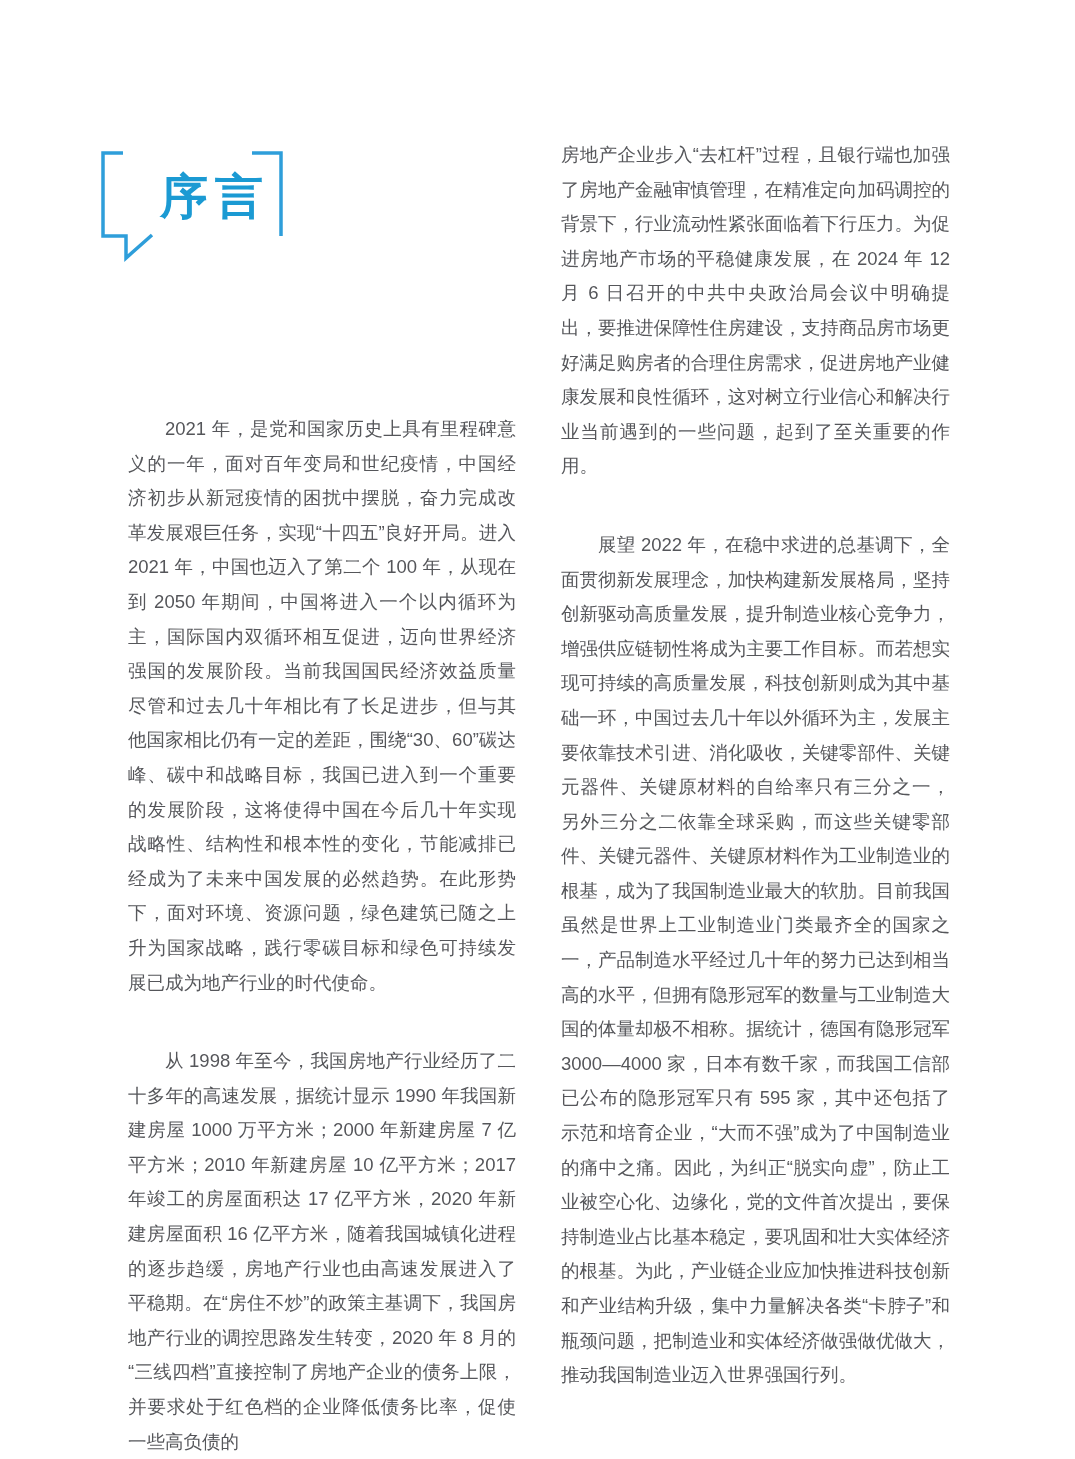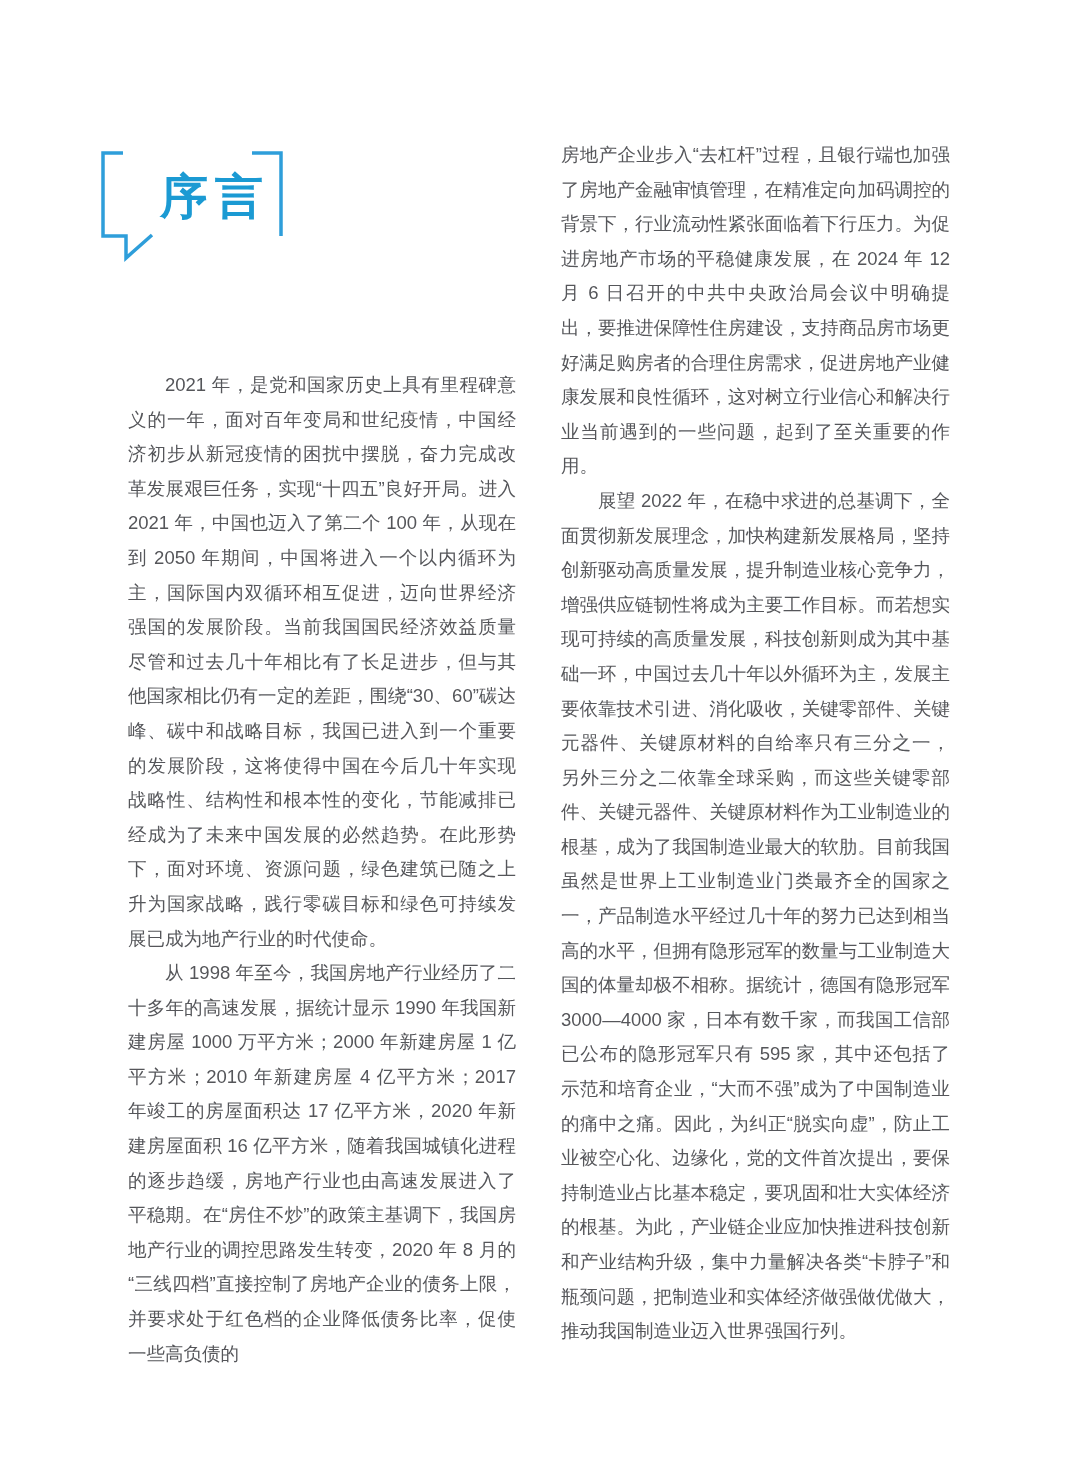--- a/index.html
+++ b/index.html
@@ -47,20 +47,21 @@
     color: #55565a;
     text-align: justify;
     text-align-last: left;
   }
   .col p {
     margin: 0;
     padding: 0;
   }
   .col p.indent {
     text-indent: 2em;
+    margin-top: 44px;
   }
   .col-left {
     left: 128px;
     top: 368px;
     width: 388px;
   }
   .col-right {
     left: 561px;
     top: 138px;
     width: 389px;
@@ -74,21 +75,21 @@
   <div class="title-block">
     <svg class="bracket-svg" width="195" height="120" viewBox="0 0 195 120" aria-hidden="true">
       <polyline points="25,4 5,4 5,87 28,87 28,109 54,86" fill="none" stroke="#2e9eda" stroke-width="3.5" stroke-linejoin="miter" stroke-linecap="butt"></polyline>
       <polyline points="154,4 183,4 183,87" fill="none" stroke="#2e9eda" stroke-width="3.5" stroke-linejoin="miter" stroke-linecap="butt"></polyline>
     </svg>
     <h1 class="page-title">序言</h1>
   </div>
 
   <section class="col col-left">
     <p class="indent">2021 年，是党和国家历史上具有里程碑意义的一年，面对百年变局和世纪疫情，中国经济初步从新冠疫情的困扰中摆脱，奋力完成改革发展艰巨任务，实现“十四五”良好开局。进入 2021 年，中国也迈入了第二个 100 年，从现在到 2050 年期间，中国将进入一个以内循环为主，国际国内双循环相互促进，迈向世界经济强国的发展阶段。当前我国国民经济效益质量尽管和过去几十年相比有了长足进步，但与其他国家相比仍有一定的差距，围绕“30、60”碳达峰、碳中和战略目标，我国已进入到一个重要的发展阶段，这将使得中国在今后几十年实现战略性、结构性和根本性的变化，节能减排已经成为了未来中国发展的必然趋势。在此形势下，面对环境、资源问题，绿色建筑已随之上升为国家战略，践行零碳目标和绿色可持续发展已成为地产行业的时代使命。</p>
-    <p class="indent">从 1998 年至今，我国房地产行业经历了二十多年的高速发展，据统计显示 1990 年我国新建房屋 1000 万平方米；2000 年新建房屋 1 亿平方米；2010 年新建房屋 4 亿平方米；2017 年竣工的房屋面积达 17 亿平方米，2020 年新建房屋面积 16 亿平方米，随着我国城镇化进程的逐步趋缓，房地产行业也由高速发展进入了平稳期。在“房住不炒”的政策主基调下，我国房地产行业的调控思路发生转变，2020 年 8 月的“三线四档”直接控制了房地产企业的债务上限，并要求处于红色档的企业降低债务比率，促使一些高负债的</p>
+    <p class="indent">从 1998 年至今，我国房地产行业经历了二十多年的高速发展，据统计显示 1990 年我国新建房屋 1000 万平方米；2000 年新建房屋 7 亿平方米；2010 年新建房屋 10 亿平方米；2017 年竣工的房屋面积达 17 亿平方米，2020 年新建房屋面积 16 亿平方米，随着我国城镇化进程的逐步趋缓，房地产行业也由高速发展进入了平稳期。在“房住不炒”的政策主基调下，我国房地产行业的调控思路发生转变，2020 年 8 月的“三线四档”直接控制了房地产企业的债务上限，并要求处于红色档的企业降低债务比率，促使一些高负债的</p>
   </section>
 
   <section class="col col-right">
     <p>房地产企业步入“去杠杆”过程，且银行端也加强了房地产金融审慎管理，在精准定向加码调控的背景下，行业流动性紧张面临着下行压力。为促进房地产市场的平稳健康发展，在 2024 年 12 月 6 日召开的中共中央政治局会议中明确提出，要推进保障性住房建设，支持商品房市场更好满足购房者的合理住房需求，促进房地产业健康发展和良性循环，这对树立行业信心和解决行业当前遇到的一些问题，起到了至关重要的作用。</p>
     <p class="indent">展望 2022 年，在稳中求进的总基调下，全面贯彻新发展理念，加快构建新发展格局，坚持创新驱动高质量发展，提升制造业核心竞争力，增强供应链韧性将成为主要工作目标。而若想实现可持续的高质量发展，科技创新则成为其中基础一环，中国过去几十年以外循环为主，发展主要依靠技术引进、消化吸收，关键零部件、关键元器件、关键原材料的自给率只有三分之一， 另外三分之二依靠全球采购，而这些关键零部件、关键元器件、关键原材料作为工业制造业的根基，成为了我国制造业最大的软肋。目前我国虽然是世界上工业制造业门类最齐全的国家之一，产品制造水平经过几十年的努力已达到相当高的水平，但拥有隐形冠军的数量与工业制造大国的体量却极不相称。据统计，德国有隐形冠军 3000—4000 家，日本有数千家，而我国工信部已公布的隐形冠军只有 595 家，其中还包括了示范和培育企业，“大而不强”成为了中国制造业的痛中之痛。因此，为纠正“脱实向虚”，防止工业被空心化、边缘化，党的文件首次提出，要保持制造业占比基本稳定，要巩固和壮大实体经济的根基。为此，产业链企业应加快推进科技创新和产业结构升级，集中力量解决各类“卡脖子”和瓶颈问题，把制造业和实体经济做强做优做大，推动我国制造业迈入世界强国行列。</p>
   </section>
 
 </div>
 
 </body></html>

